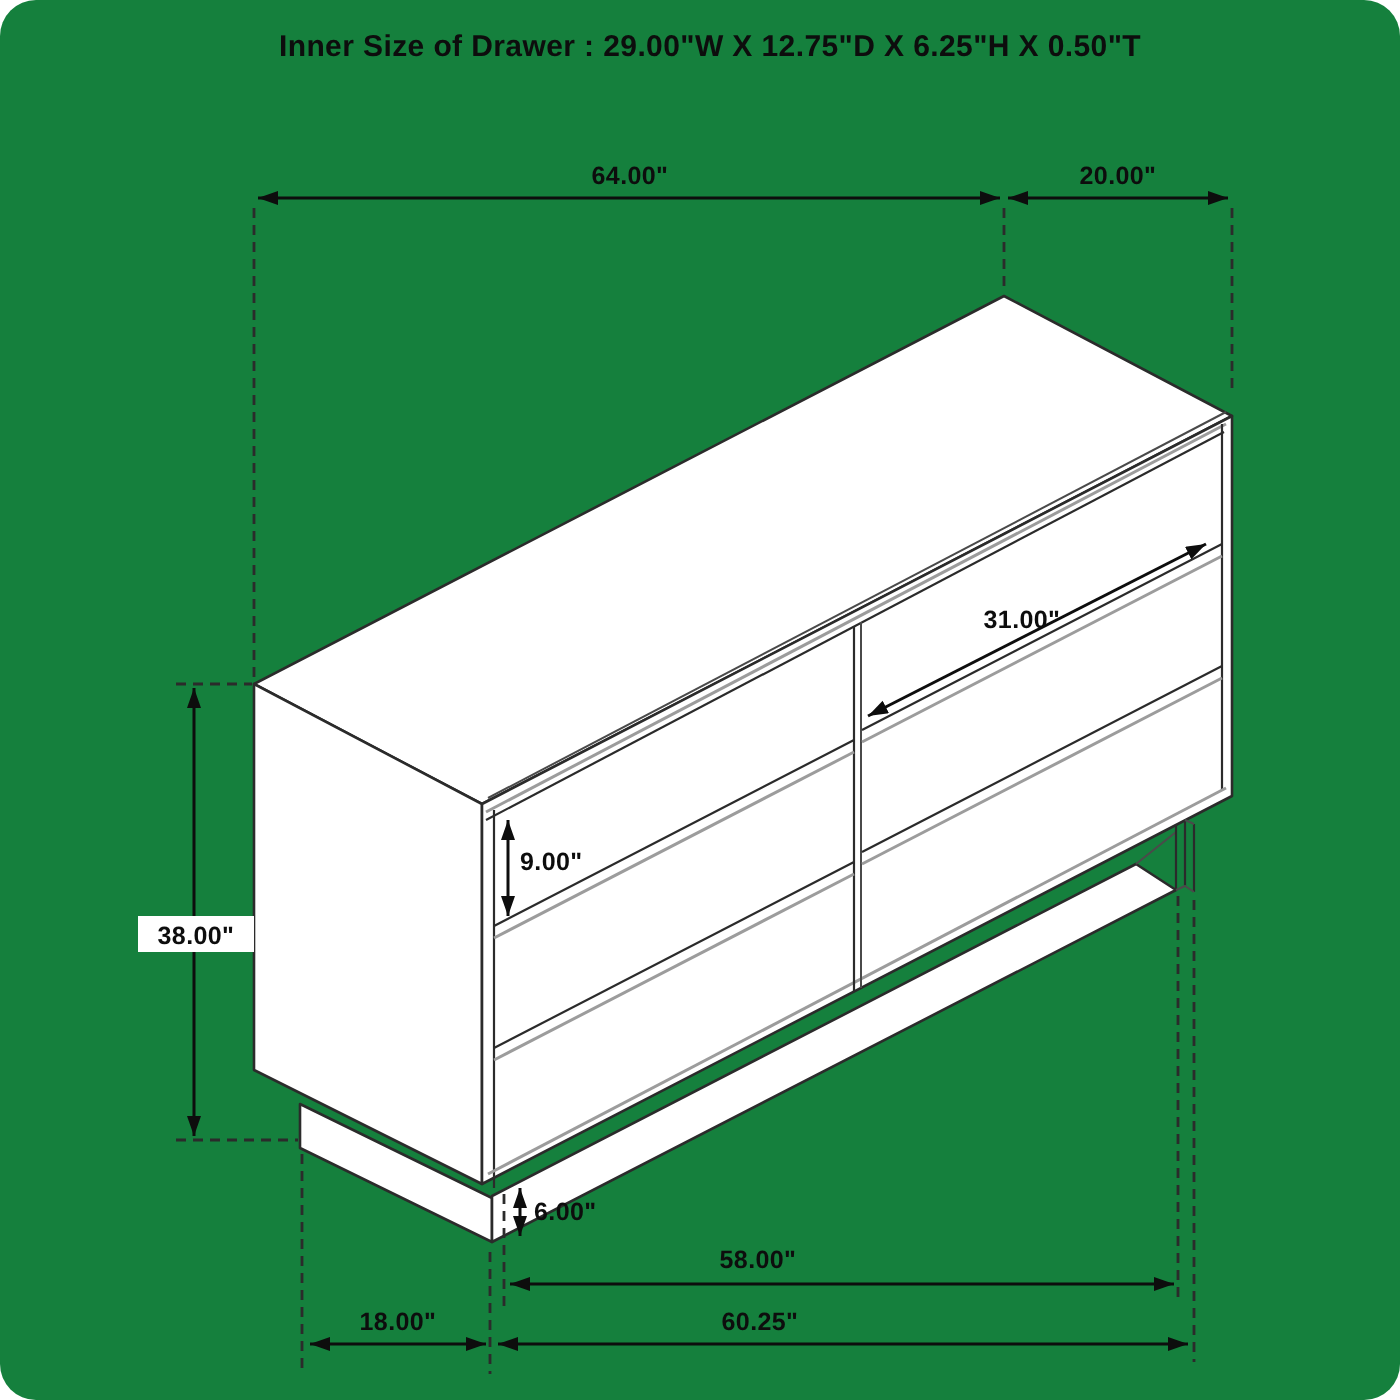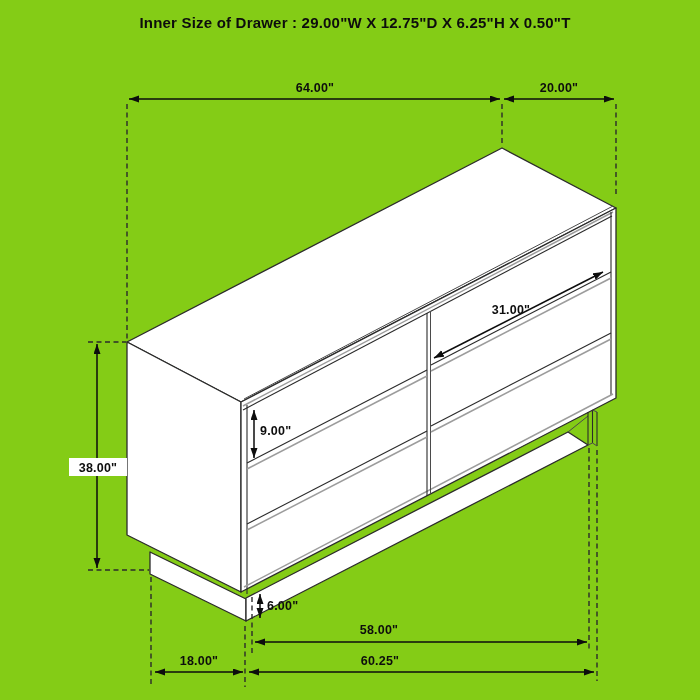--- a/index.html
+++ b/index.html
@@ -1,21 +1,22 @@
 <!DOCTYPE html>
 <html><head>
 <meta charset="utf-8">
 <style>
   html,body{margin:0;padding:0;background:#fff;}
   .stage{
     position:relative;
     width:700px;height:700px;
-    background:#84cc16;
+    background:#15803d;
     overflow:hidden;
     font-family:"Liberation Sans", sans-serif;
+    border-radius:18px;
   }
   svg{position:absolute;left:0;top:0;}
   .outline{fill:#ffffff;stroke:#2b2b2b;stroke-width:1.3;stroke-linejoin:round;}
   .edge{fill:none;stroke:#2b2b2b;stroke-width:1.1;}
   .edge-thin{fill:none;stroke:#4a4a4a;stroke-width:1;}
   .gray{fill:none;stroke:#9c9c9c;stroke-width:1.5;}
   .dash{fill:none;stroke:#2b2b2b;stroke-width:1.4;stroke-dasharray:5 3.5;}
   .dim{fill:none;stroke:#0d0d0d;stroke-width:1.5;}
   .lbl{fill:#0d0d0d;font-size:12.5px;font-weight:bold;letter-spacing:.2px;}
   .title-text{fill:#0d0d0d;font-size:15px;font-weight:bold;letter-spacing:.2px;}

